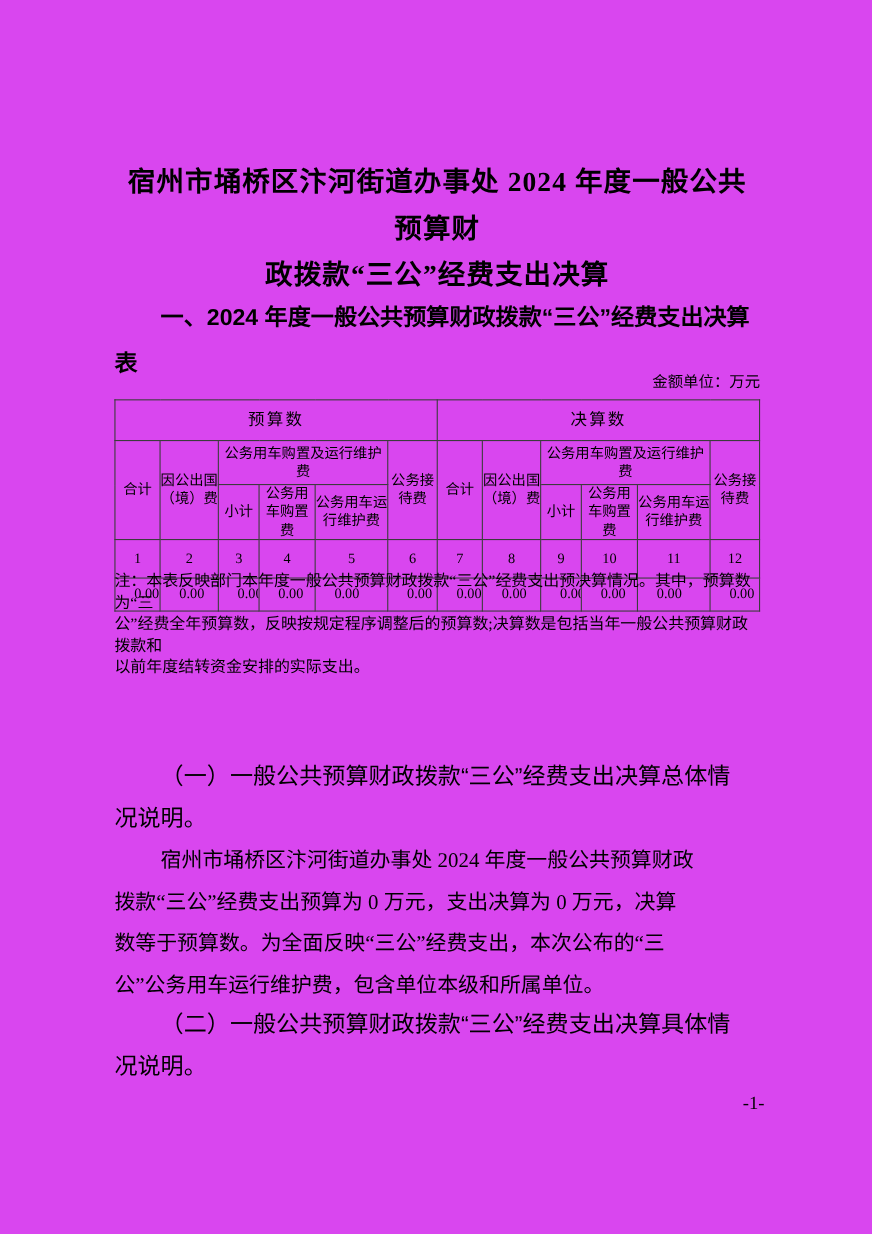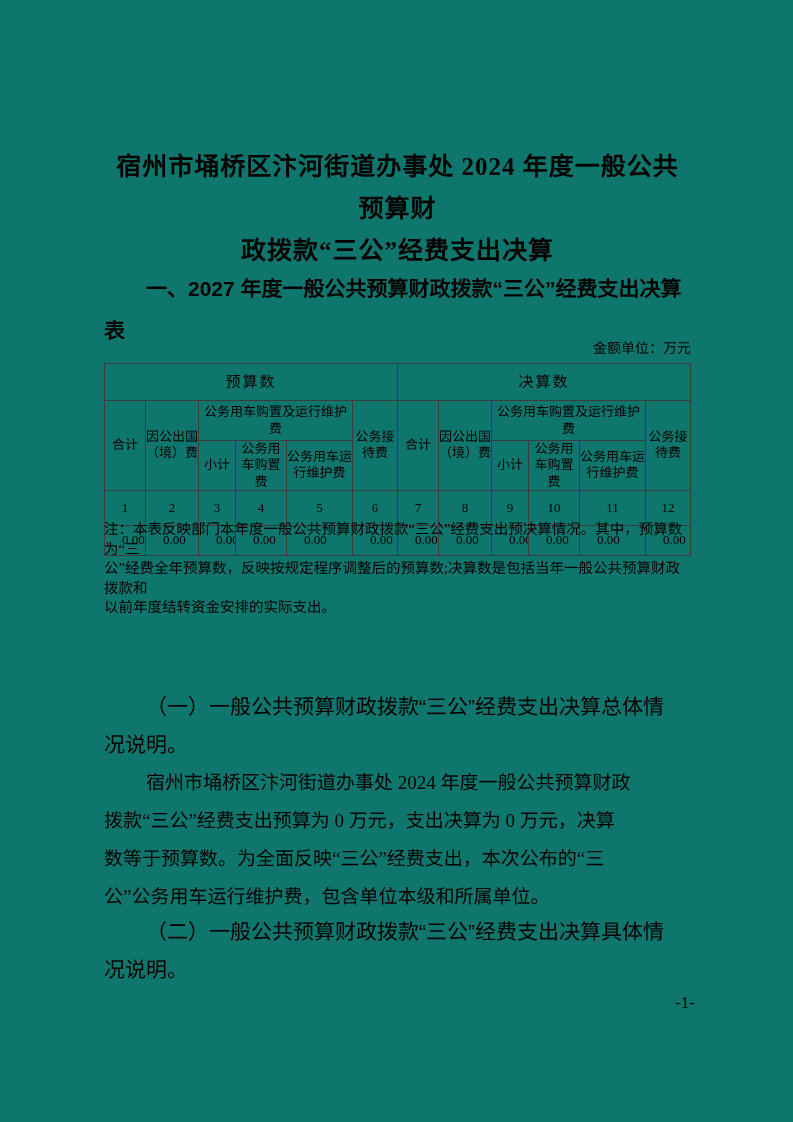--- a/index.html
+++ b/index.html
@@ -1,20 +1,20 @@
 <!DOCTYPE html>
 <html lang="zh-CN"><head>
 <meta charset="utf-8">
 <style>
   html,body{margin:0;padding:0;background:#e8e8e8;}
   .page{
     position:relative;
     width:793px;height:1122px;
     margin:0 auto;
-    background:#0f766e;
+    background:#d946ef;
     font-family:"Liberation Serif", serif;
     color:#000;
     overflow:hidden;
   }
   .abs{position:absolute;left:104px;width:587px;}
   .doc-title{
     top:146px;
     text-align:center;
     font-size:25px;
     font-weight:bold;
@@ -90,21 +90,21 @@
 <body>
 
 <div class="page">
 
   <div class="abs doc-title">
     <div class="line">宿州市埇桥区汴河街道办事处 2024 年度一般公共预算财</div>
     <div class="line">政拨款“三公”经费支出决算</div>
   </div>
 
   <div class="abs h-num h1-block">
-    <div class="line indent">一、2027 年度一般公共预算财政拨款“三公”经费支出决算</div>
+    <div class="line indent">一、2024 年度一般公共预算财政拨款“三公”经费支出决算</div>
     <div class="line">表</div>
   </div>
 
   <div class="abs unit-note">金额单位：万元</div>
 
   <table class="abs main-table">
     <colgroup>
       <col style="width:41px">
         <col style="width:53px">
         <col style="width:37px">

